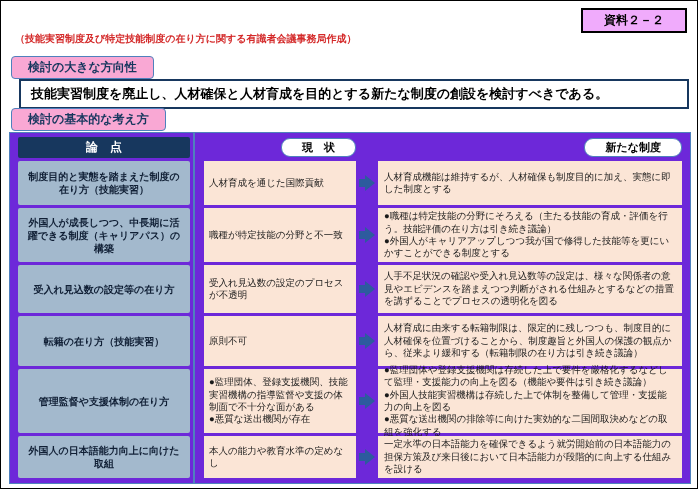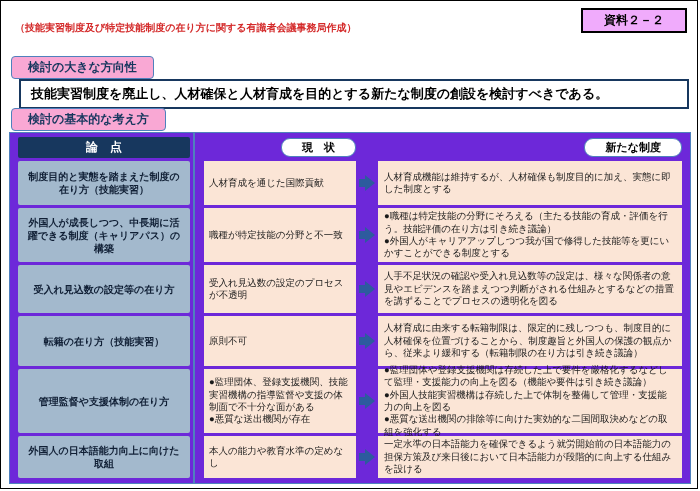--- a/index.html
+++ b/index.html
@@ -2,21 +2,21 @@
 <html><head>
 <meta charset="utf-8">
 <style>
   * { box-sizing: border-box; margin: 0; padding: 0; }
   html,body { width:700px; height:491px; background:#fff; }
   body { font-family:"Liberation Sans","DejaVu Sans",sans-serif; }
   .page { position:relative; width:698px; height:489px; border:1px solid #000; background:#fff; overflow:hidden; }
 
   
   .title { position:absolute; left:14px; top:7px; font-size:16px; font-weight:bold; color:#7f1416; letter-spacing:1px; }
-  .subtitle { position:absolute; left:14px; top:20px; font-size:10px; font-weight:bold; color:#d42a2a; }
+  .subtitle { position:absolute; left:14px; top:31px; font-size:10px; font-weight:bold; color:#d42a2a; }
   .doc-label { position:absolute; right:10px; top:7px; border:2px solid #000; padding:2px 21px; font-size:12px; font-weight:bold; color:#000; background:#f0abfc; }
 
   
   .sec-label { display:inline-block; background:#f9a8d4; border:1.5px solid #4f81bd; border-radius:4px; color:#17375e; font-weight:bold; font-size:12px; padding:2px 16px; }
   #sec1-label { position:absolute; left:10px; top:55px; }
   #sec2-label { position:absolute; left:10px; top:107px; }
 
   .statement-box { position:absolute; left:18px; top:78px; right:8px; border:2px solid #17375e; background:#fff; padding:4px 10px; font-size:13px; font-weight:bold; color:#000; }
 
   

